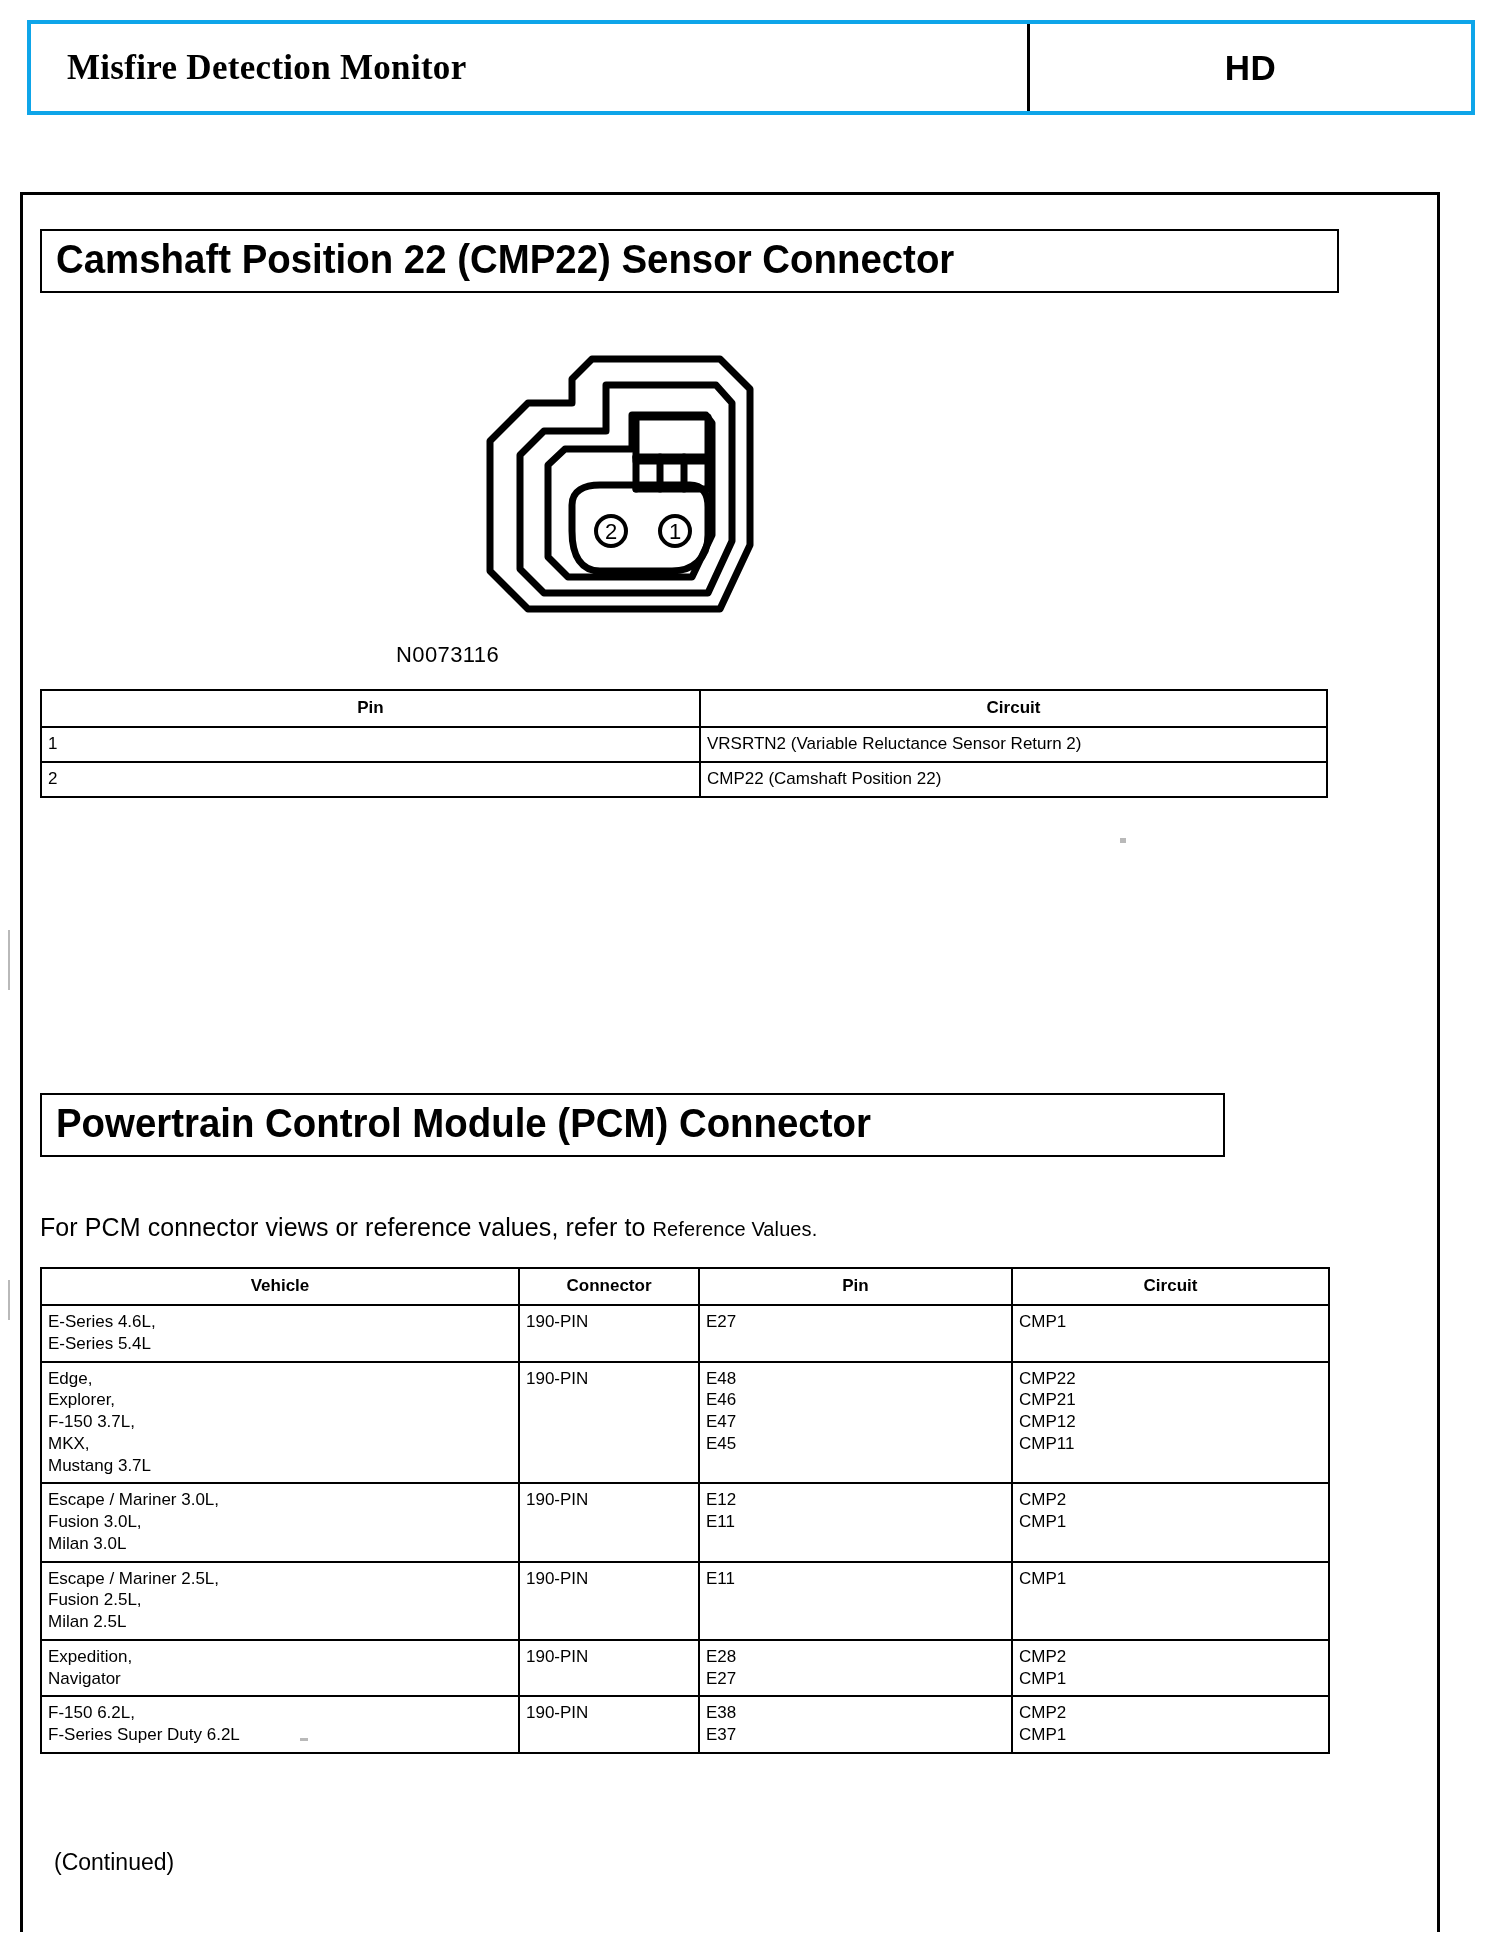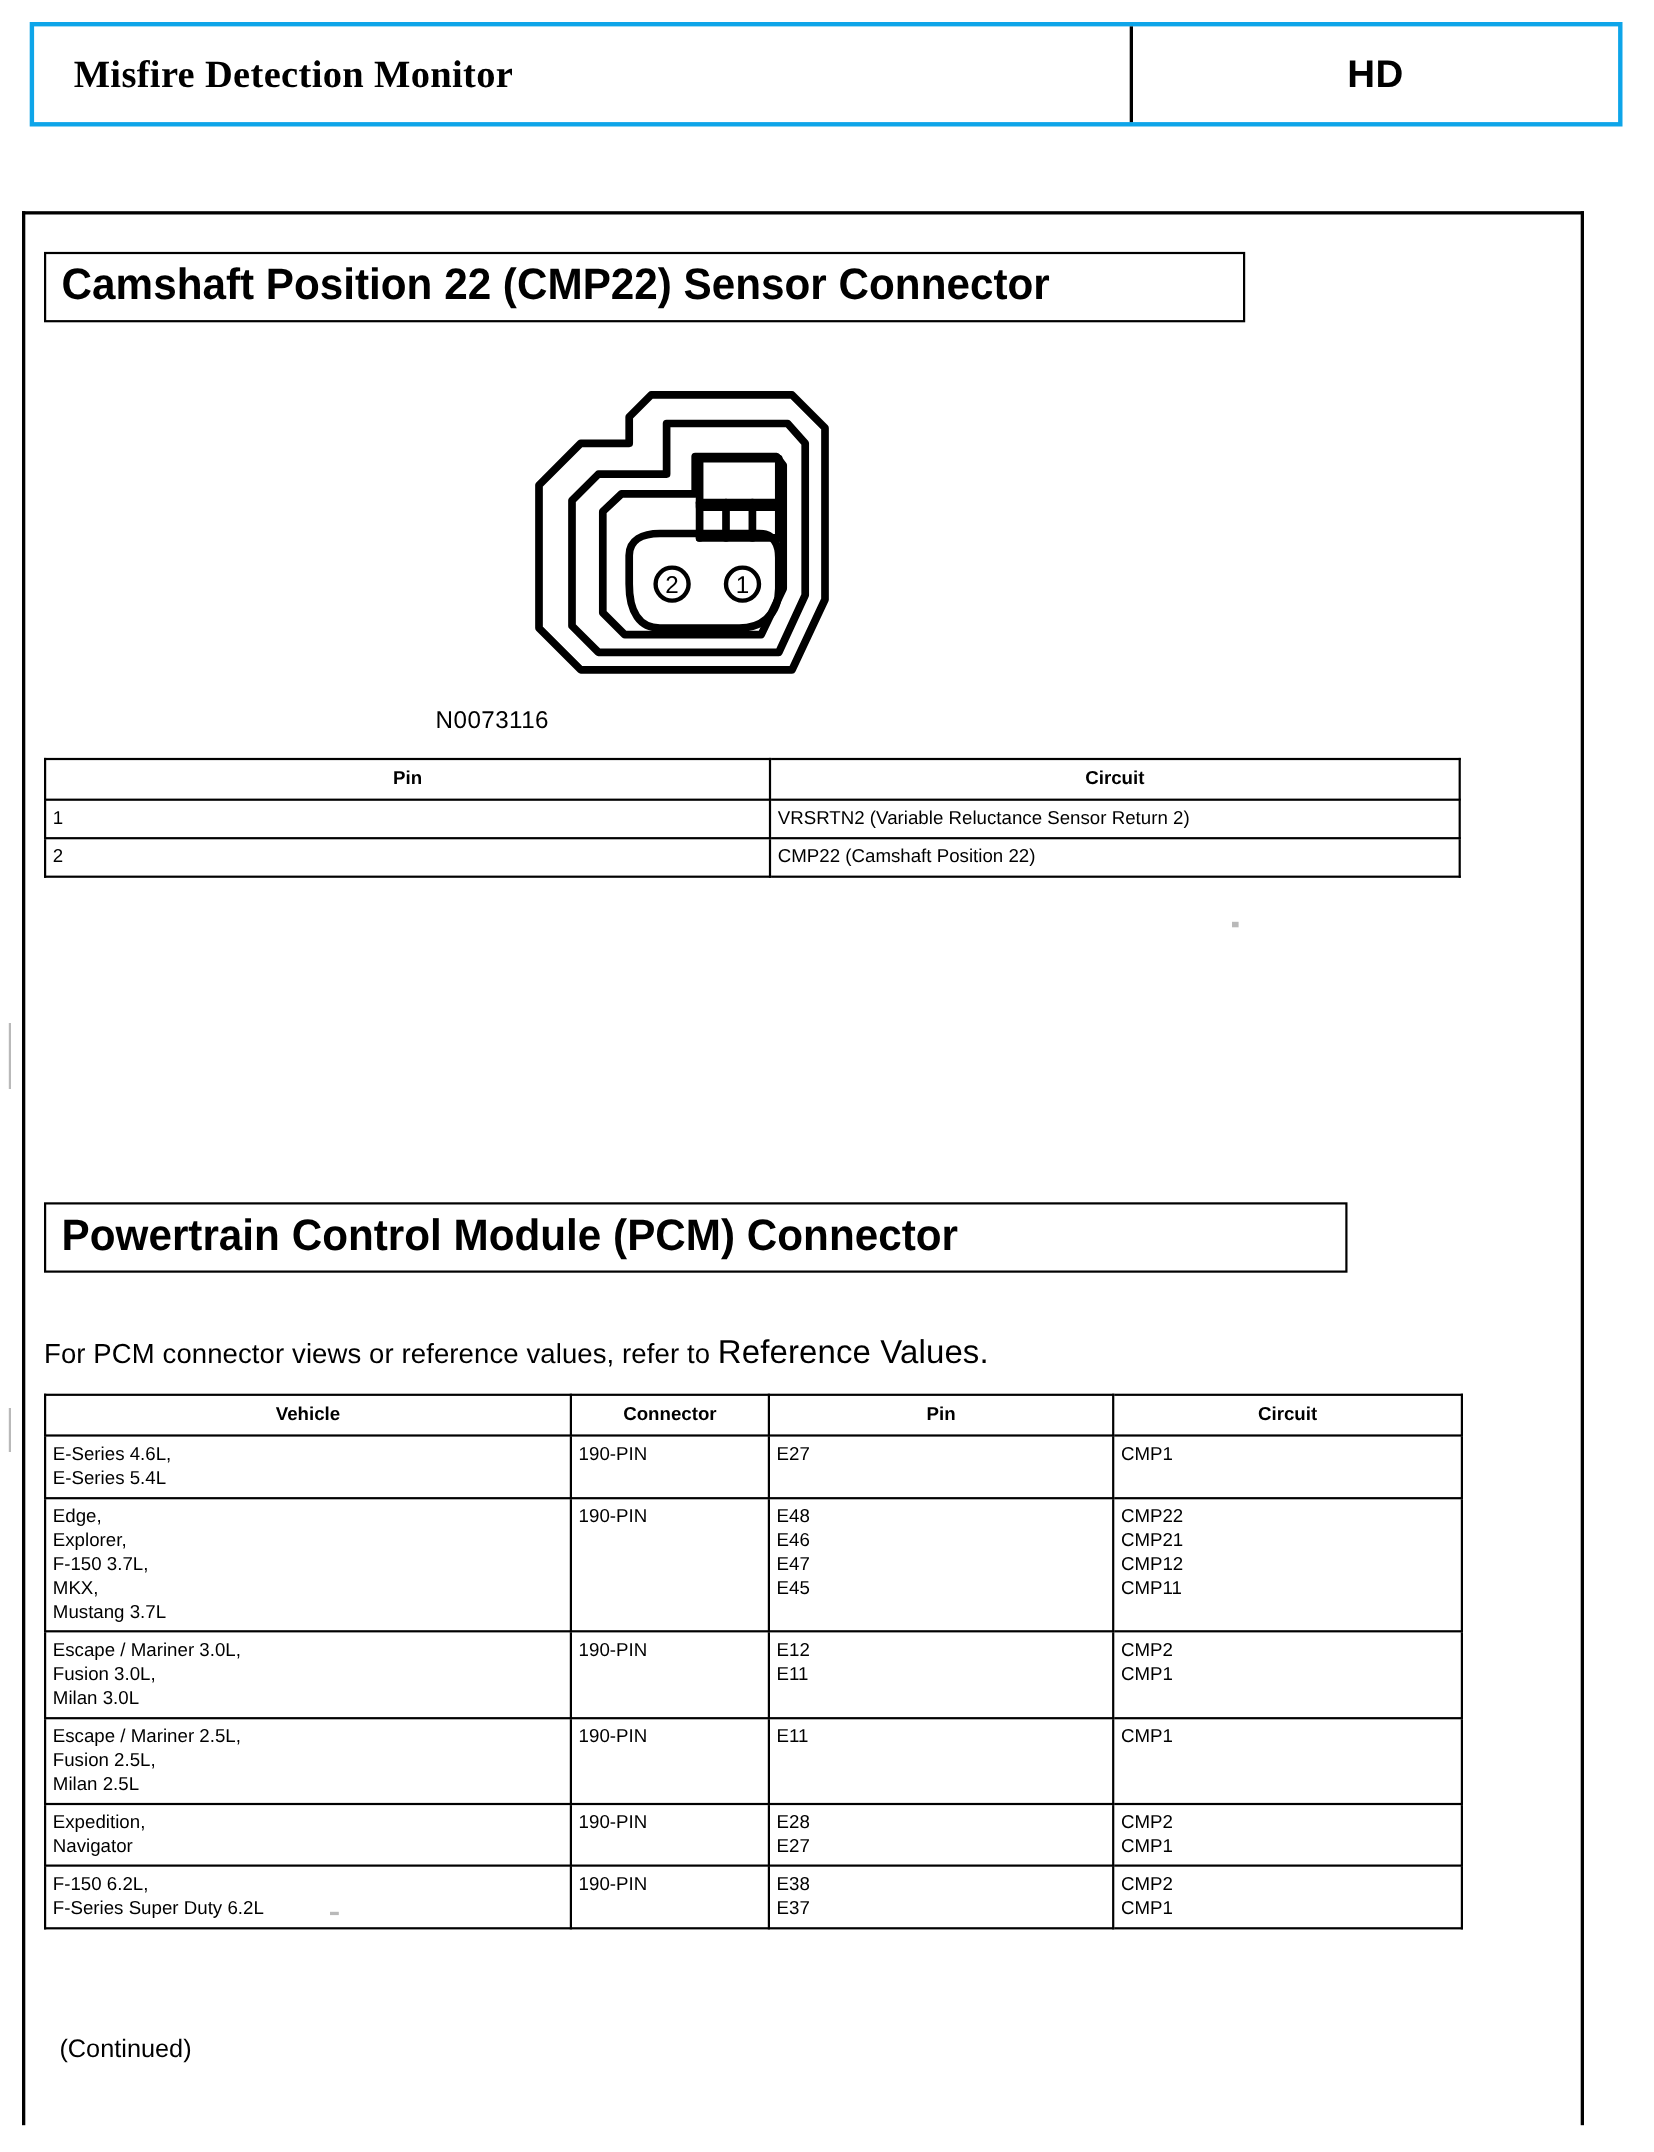--- a/index.html
+++ b/index.html
@@ -80,21 +80,21 @@
     line-height: 1.05;
     white-space: nowrap;
     transform: scaleX(0.96);
     transform-origin: left center;
   }
 
   #heading-cmp22 {
     position: absolute;
     left: 17px;
     top: 34px;
-    width: 1092px;
+    width: 1299px;
   }
   #heading-pcm {
     position: absolute;
     left: 17px;
     top: 898px;
     width: 1185px;
   }
 
   
   .connector-figure {
@@ -157,21 +157,21 @@
 
   
   .pcm-note {
     position: absolute;
     left: 17px;
     top: 1018px;
     font-size: 25px;
     letter-spacing: 0.1px;
   }
   .pcm-note .xref {
-    font-size: 30px;
+    font-size: 20px;
   }
 
   
   #table-pcm {
     position: absolute;
     left: 17px;
     top: 1072px;
     width: 1288px;
   }
   #table-pcm .col-vehicle { width: 478px; }

